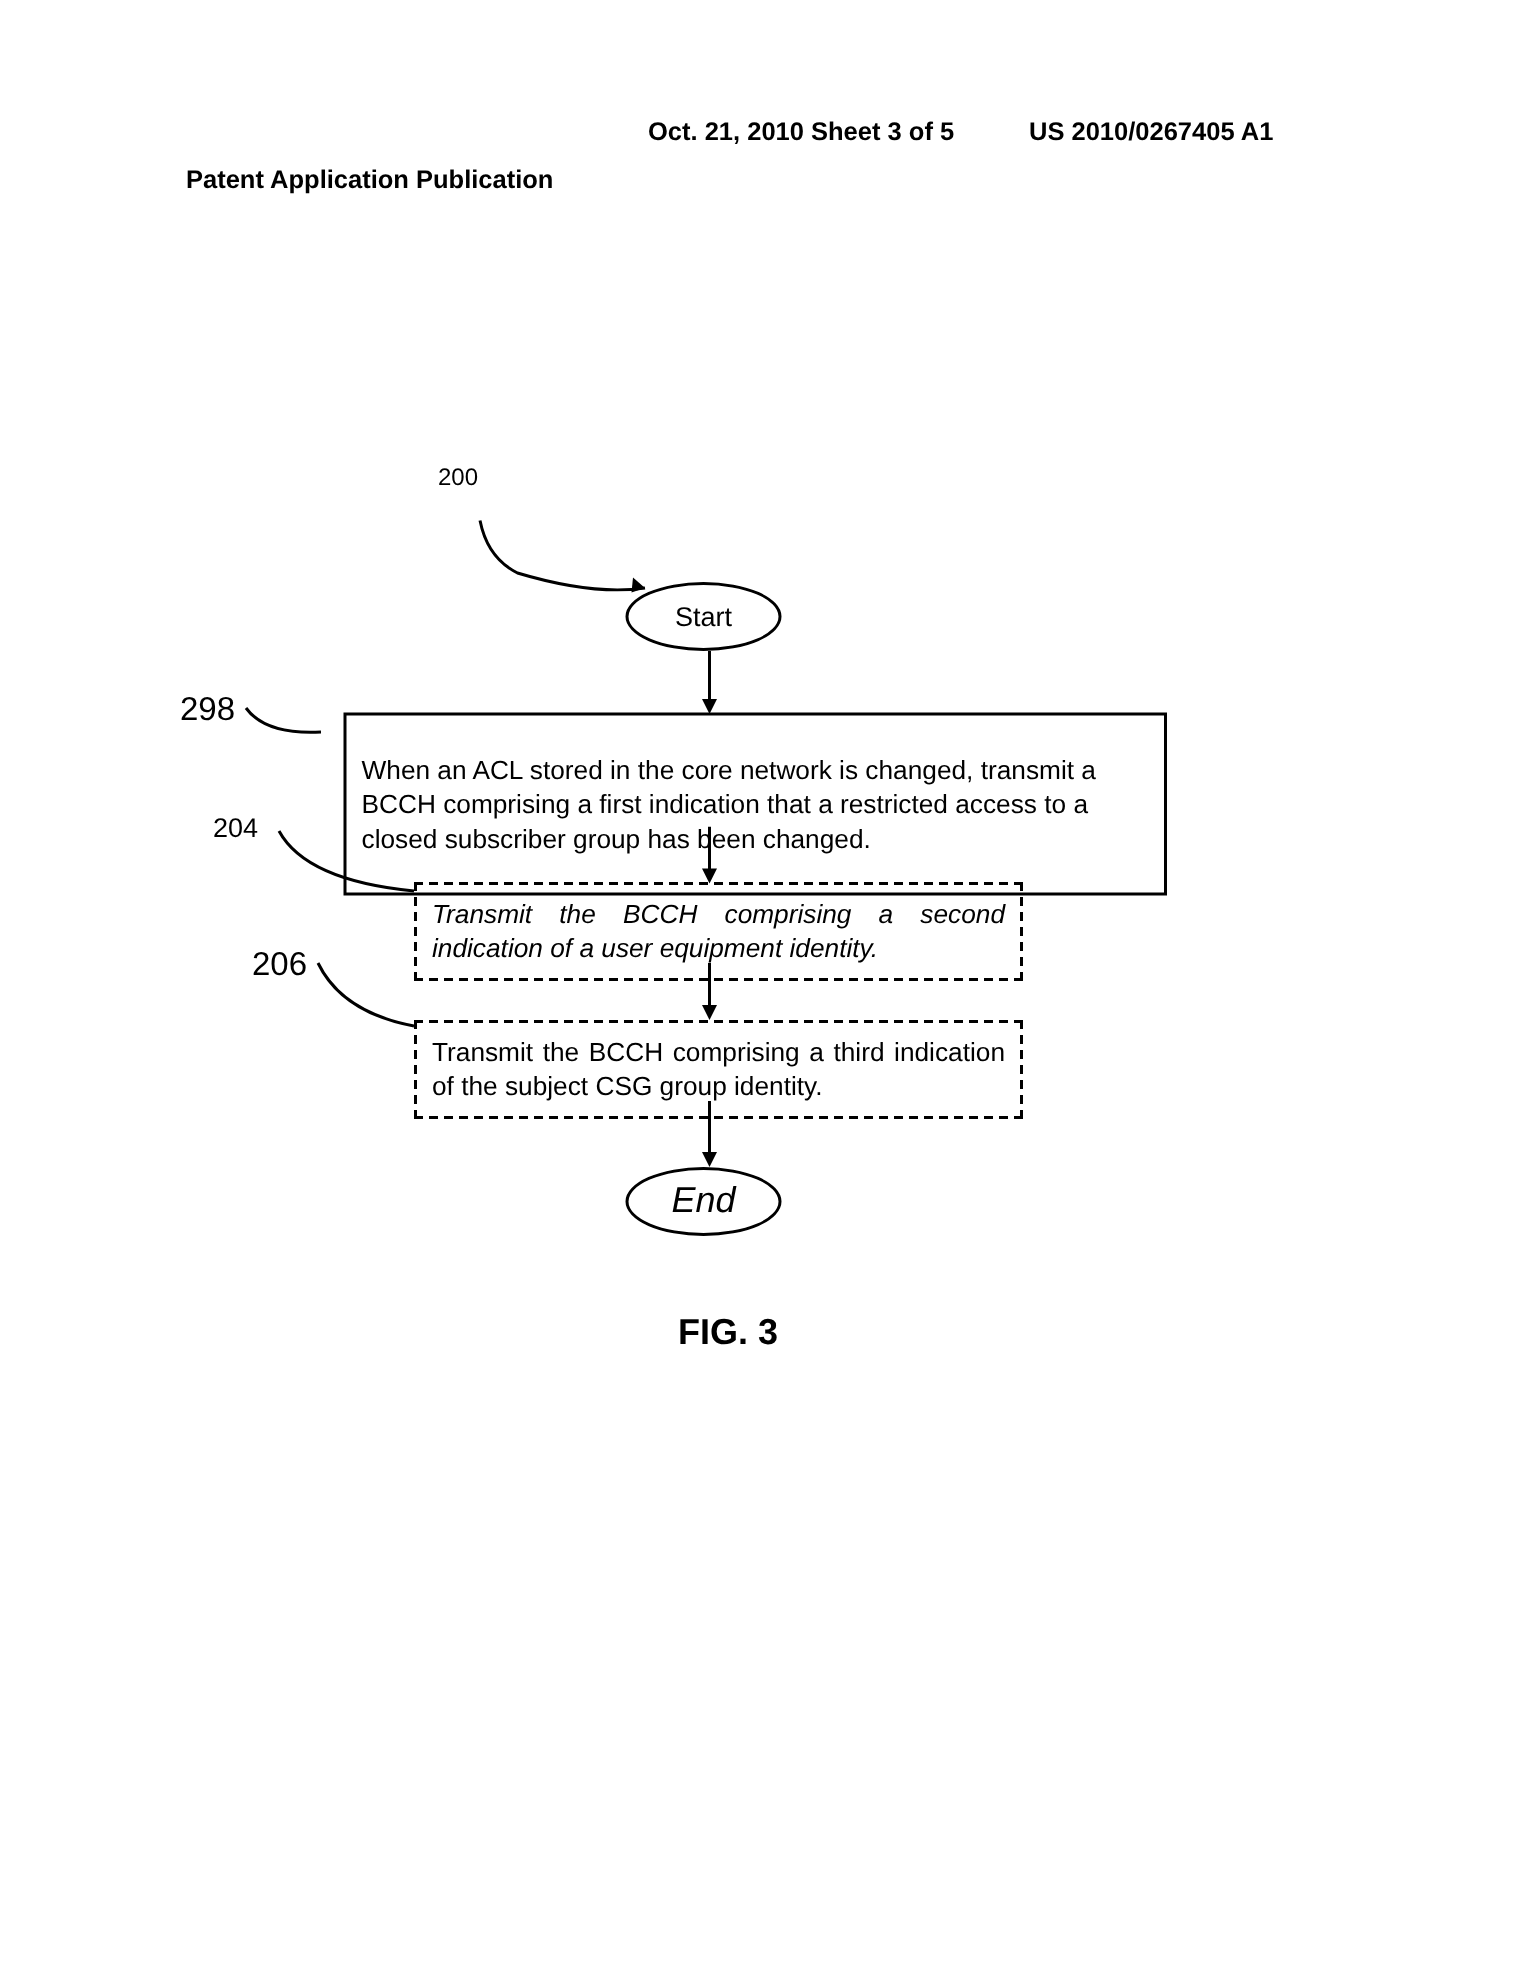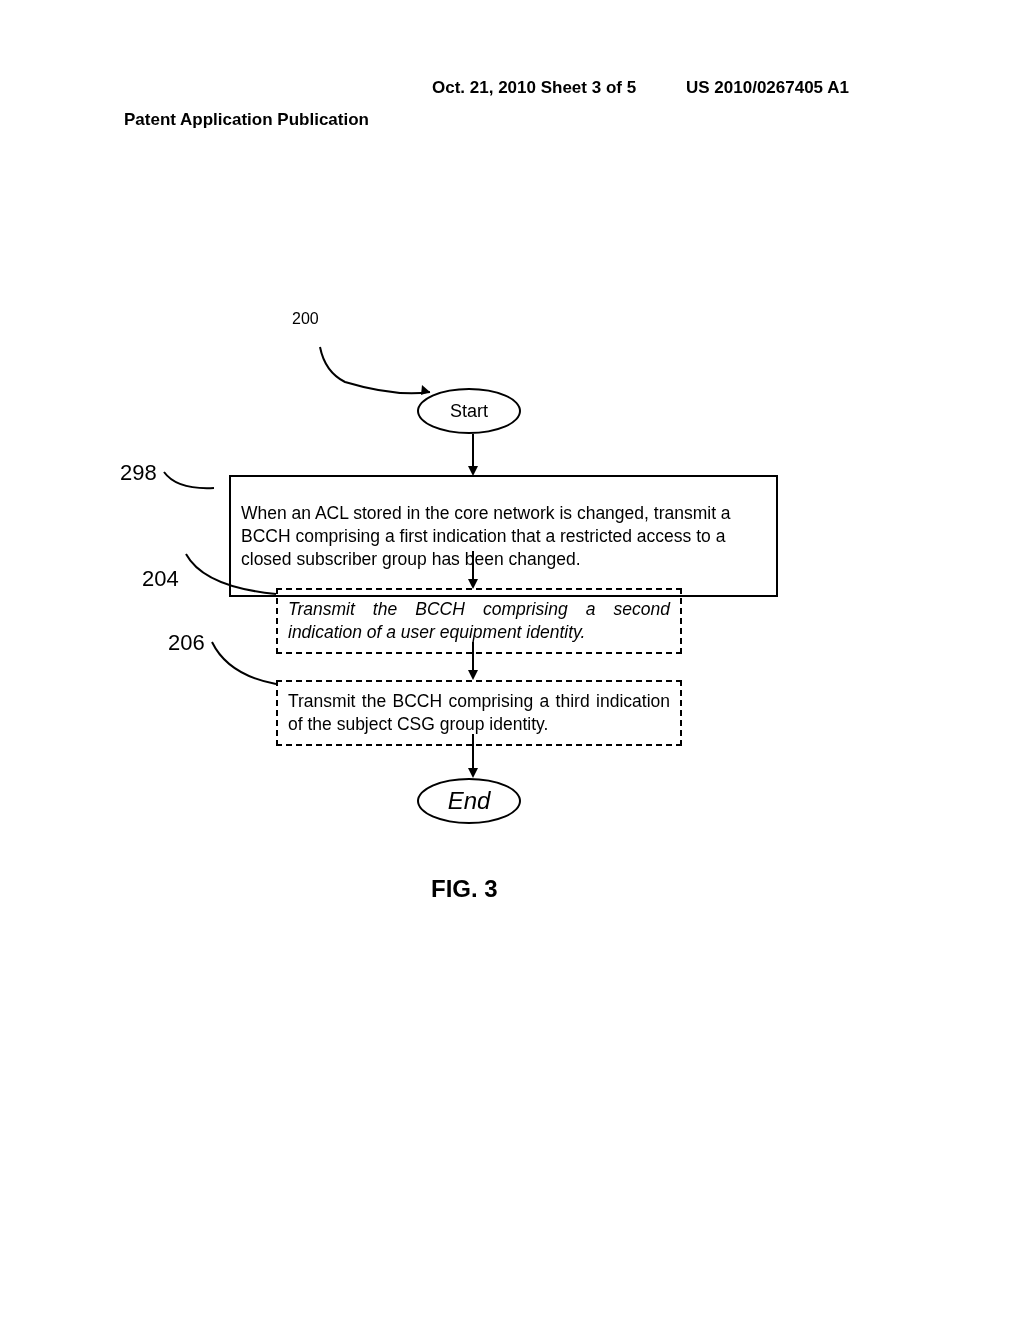--- a/index.html
+++ b/index.html
@@ -96,22 +96,21 @@
     }
     .arrow-2 {
       position: absolute;
       top: 241px;
       left: 467px;
     }
     .ref-204 {
       position: absolute;
       top: 232px;
       left: 142px;
-      font-size: 22px;
-      margin-top: 24px;
+      font-size: 18px;
     }
     .curve-204 {
       position: absolute;
       top: 242px;
       left: 184px;
     }
     .box-204 {
       position: absolute;
       top: 278px;
       left: 276px;
@@ -165,21 +164,21 @@
       border-radius: 50%;
       display: flex;
       align-items: center;
       justify-content: center;
       font-size: 24px;
       font-style: italic;
     }
     .figure-label {
       position: absolute;
       top: 565px;
-      left: 431px;
+      left: 452px;
       font-size: 24px;
       font-weight: bold;
     }
   </style>
 </head>
 <body>
 
 <div class="header">
   <div class="header-left">Patent Application Publication</div>
   <div class="header-center">Oct. 21, 2010  Sheet 3 of 5</div>

